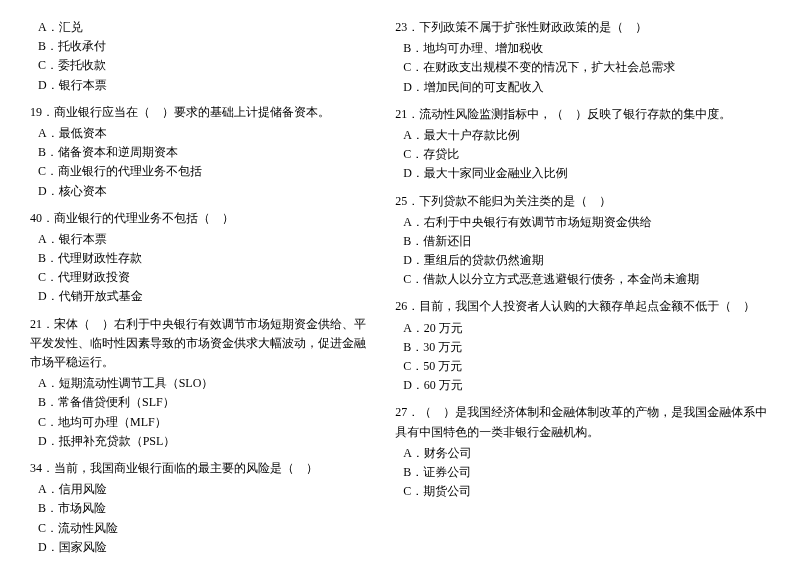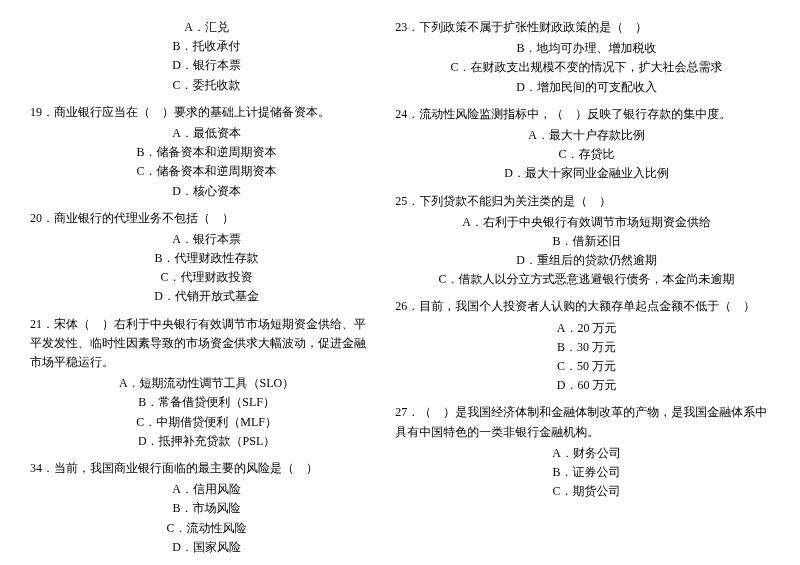--- a/index.html
+++ b/index.html
@@ -26,67 +26,66 @@
     }
     .question-block {
       margin-bottom: 8px;
     }
     .question-text {
       line-height: 1.6;
       margin-bottom: 2px;
     }
     .options {
       padding-left: 8px;
-      text-align: center;
     }
     .option-item {
       line-height: 1.6;
     }
   </style>
 </head>
 <body>
 
 <div class="columns">
   <div class="col-left">
 
     <div class="question-block">
       <div class="options">
         <div class="option-item">A．汇兑</div>
         <div class="option-item">B．托收承付</div>
+        <div class="option-item">C．委托收款</div>
         <div class="option-item">D．银行本票</div>
-        <div class="option-item">C．委托收款</div>
       </div>
     </div>
 
     <div class="question-block">
       <div class="question-text">19．商业银行应当在（　）要求的基础上计提储备资本。</div>
       <div class="options">
         <div class="option-item">A．最低资本</div>
         <div class="option-item">B．储备资本和逆周期资本</div>
-        <div class="option-item">C．储备资本和逆周期资本</div>
+        <div class="option-item">C．商业银行的代理业务不包括</div>
         <div class="option-item">D．核心资本</div>
       </div>
     </div>
 
     <div class="question-block">
-      <div class="question-text">20．商业银行的代理业务不包括（　）</div>
+      <div class="question-text">40．商业银行的代理业务不包括（　）</div>
       <div class="options">
         <div class="option-item">A．银行本票</div>
         <div class="option-item">B．代理财政性存款</div>
         <div class="option-item">C．代理财政投资</div>
         <div class="option-item">D．代销开放式基金</div>
       </div>
     </div>
 
     <div class="question-block">
       <div class="question-text">21．宋体（　）右利于中央银行有效调节市场短期资金供给、平平发发性、临时性因素导致的市场资金供求大幅波动，促进金融市场平稳运行。</div>
       <div class="options">
         <div class="option-item">A．短期流动性调节工具（SLO）</div>
         <div class="option-item">B．常备借贷便利（SLF）</div>
-        <div class="option-item">C．中期借贷便利（MLF）</div>
+        <div class="option-item">C．地均可办理（MLF）</div>
         <div class="option-item">D．抵押补充贷款（PSL）</div>
       </div>
     </div>
 
     <div class="question-block">
       <div class="question-text">34．当前，我国商业银行面临的最主要的风险是（　）</div>
       <div class="options">
         <div class="option-item">A．信用风险</div>
         <div class="option-item">B．市场风险</div>
         <div class="option-item">C．流动性风险</div>
@@ -100,21 +99,21 @@
     <div class="question-block">
       <div class="question-text">23．下列政策不属于扩张性财政政策的是（　）</div>
       <div class="options">
         <div class="option-item">B．地均可办理、增加税收</div>
         <div class="option-item">C．在财政支出规模不变的情况下，扩大社会总需求</div>
         <div class="option-item">D．增加民间的可支配收入</div>
       </div>
     </div>
 
     <div class="question-block">
-      <div class="question-text">24．流动性风险监测指标中，（　）反映了银行存款的集中度。</div>
+      <div class="question-text">21．流动性风险监测指标中，（　）反映了银行存款的集中度。</div>
       <div class="options">
         <div class="option-item">A．最大十户存款比例</div>
         <div class="option-item">C．存贷比</div>
         <div class="option-item">D．最大十家同业金融业入比例</div>
       </div>
     </div>
 
     <div class="question-block">
       <div class="question-text">25．下列贷款不能归为关注类的是（　）</div>
       <div class="options">

